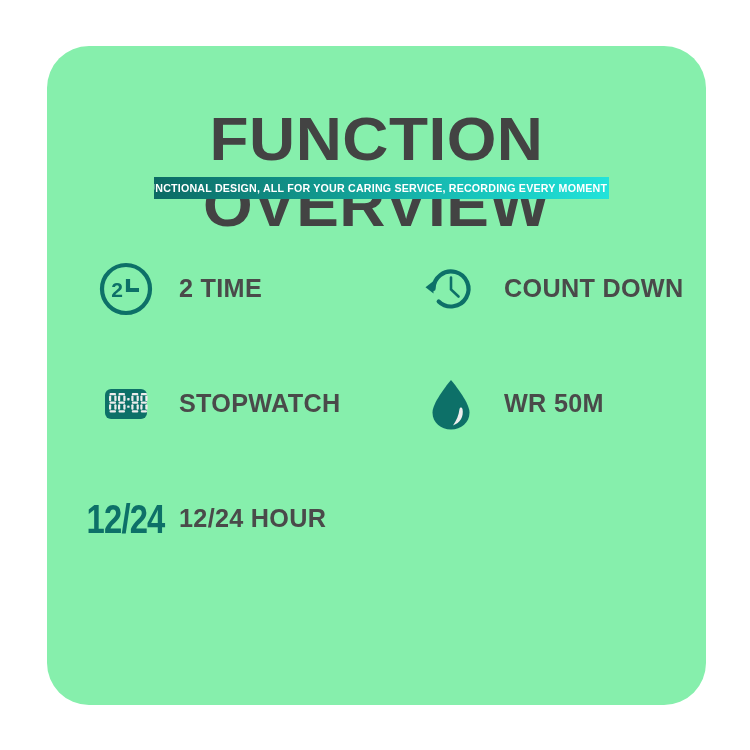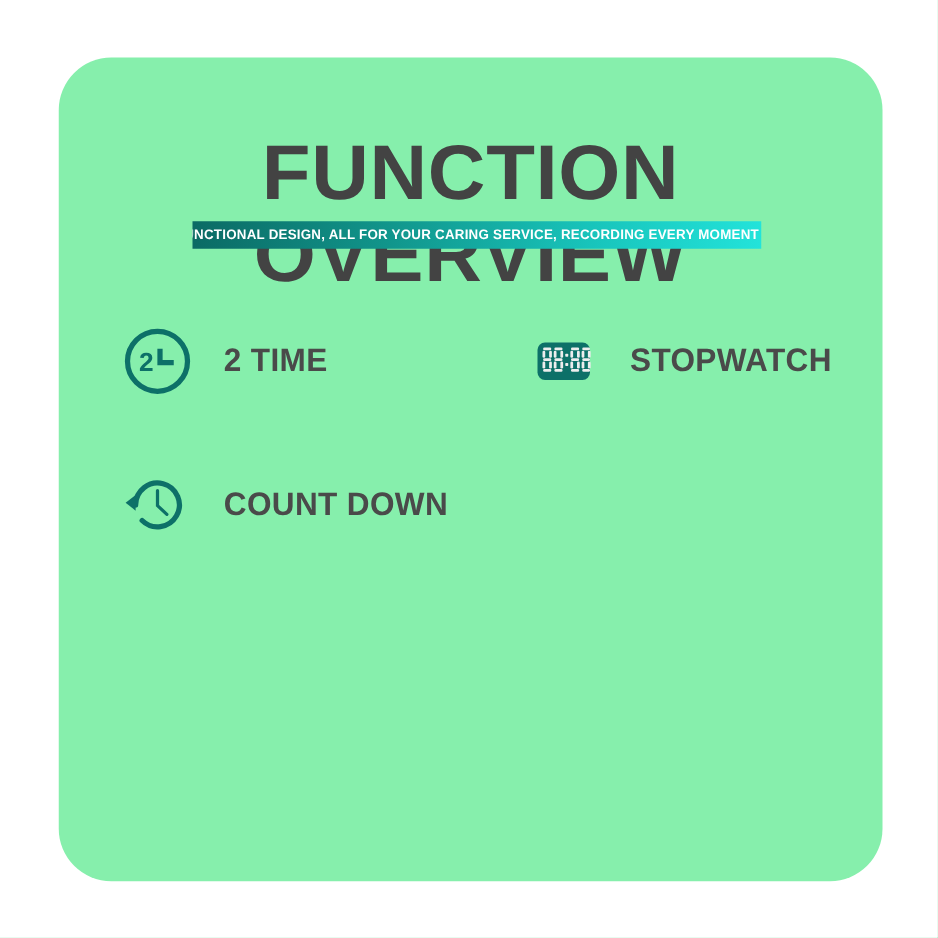--- a/index.html
+++ b/index.html
@@ -131,20 +131,31 @@
             <path d="M31 19 v11 h11" fill="none" stroke="#0d7068" stroke-width="4.2" stroke-linecap="butt"></path>
             <text x="20" y="37" font-family="&quot;Liberation Sans Narrow&quot;, &quot;Liberation Sans&quot;, sans-serif" font-size="21" font-weight="bold" fill="#0d7068" text-anchor="middle">2</text>
           </svg>
         </span>
         <span class="label">2 TIME</span>
       </div>
 
       <div class="feature">
         <span class="icon-wrap">
           <svg width="58" height="58" viewBox="0 0 58 58">
+            <path d="M11.5 29 a17.5 17.5 0 1 1 5.2 12.4" fill="none" stroke="#0d7068" stroke-width="4.2" stroke-linecap="round"></path>
+            <path d="M11.5 21 L11.5 33.5 L3.5 27.2 Z" fill="#0d7068"></path>
+            <path d="M29 17.5 v12 l7.5 7" fill="none" stroke="#0d7068" stroke-width="2.6" stroke-linecap="round"></path>
+          </svg>
+        </span>
+        <span class="label">COUNT DOWN</span>
+      </div>
+
+      <div class="feature">
+        <span class="icon-wrap">
+          <svg width="58" height="58" viewBox="0 0 58 58">
             <rect x="8" y="14" width="42" height="30" rx="6" fill="#0d7068"></rect>
             <g fill="#ededed">
 
               <rect x="12.5" y="18" width="6.5" height="2.2" rx="1"></rect>
               <rect x="12" y="20.6" width="2.2" height="5.6" rx="1"></rect>
               <rect x="17.3" y="20.6" width="2.2" height="5.6" rx="1"></rect>
               <rect x="12.5" y="26.6" width="6.5" height="2.2" rx="1"></rect>
               <rect x="12" y="29.2" width="2.2" height="5.6" rx="1"></rect>
               <rect x="17.3" y="29.2" width="2.2" height="5.6" rx="1"></rect>
               <rect x="12.5" y="35.2" width="6.5" height="2.2" rx="1"></rect>
@@ -174,31 +185,35 @@
               <rect x="43.8" y="26.6" width="6.2" height="2.2" rx="1"></rect>
               <rect x="43.3" y="29.2" width="2.2" height="5.6" rx="1"></rect>
               <rect x="48.3" y="29.2" width="2.2" height="5.6" rx="1"></rect>
               <rect x="43.8" y="35.2" width="6.2" height="2.2" rx="1"></rect>
             </g>
           </svg>
         </span>
         <span class="label">STOPWATCH</span>
       </div>
 
-      <div class="feature">
-        <span class="icon-wrap">
-          <svg width="58" height="58" viewBox="0 0 58 58">
-            <path d="M11.5 29 a17.5 17.5 0 1 1 5.2 12.4" fill="none" stroke="#0d7068" stroke-width="4.2" stroke-linecap="round"></path>
-            <path d="M11.5 21 L11.5 33.5 L3.5 27.2 Z" fill="#0d7068"></path>
-            <path d="M29 17.5 v12 l7.5 7" fill="none" stroke="#0d7068" stroke-width="2.6" stroke-linecap="round"></path>
-          </svg>
-        </span>
-        <span class="label">COUNT DOWN</span>
-      </div>
-
-
-
-
-
+
+
+
+      <div class="feature">
+        <span class="icon-wrap">
+          <svg width="58" height="58" viewBox="0 0 58 58">
+            <path d="M29 5 C29 5 10.5 26.5 10.5 37.5 C10.5 47.7 18.8 54.5 29 54.5 C39.2 54.5 47.5 47.7 47.5 37.5 C47.5 26.5 29 5 29 5 Z" fill="#0d7068"></path>
+            <path d="M40.5 34 c1.5 7.5 -2.5 14.2 -9.5 16.4 c3.5 -5.2 5.8 -10 6.5 -16.4 c0.3 -2.2 2.6 -2.1 3 0 Z" fill="#ededed"></path>
+          </svg>
+        </span>
+        <span class="label">WR 50M</span>
+      </div>
+
+      <div class="feature">
+        <span class="icon-wrap">
+          <span class="text-icon">12/24</span>
+        </span>
+        <span class="label">12/24 HOUR</span>
+      </div>
 
     </div>
   </div>
 </div>
 
 </body></html>

